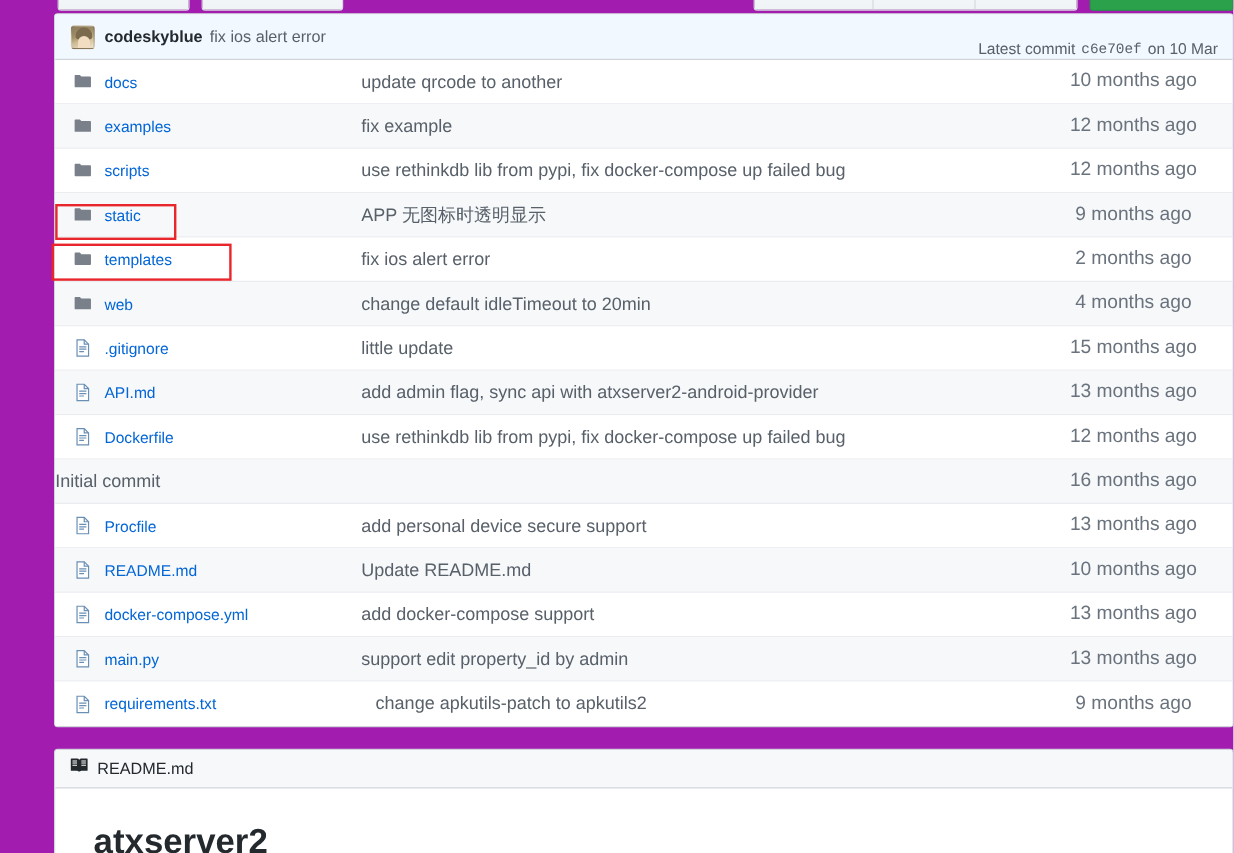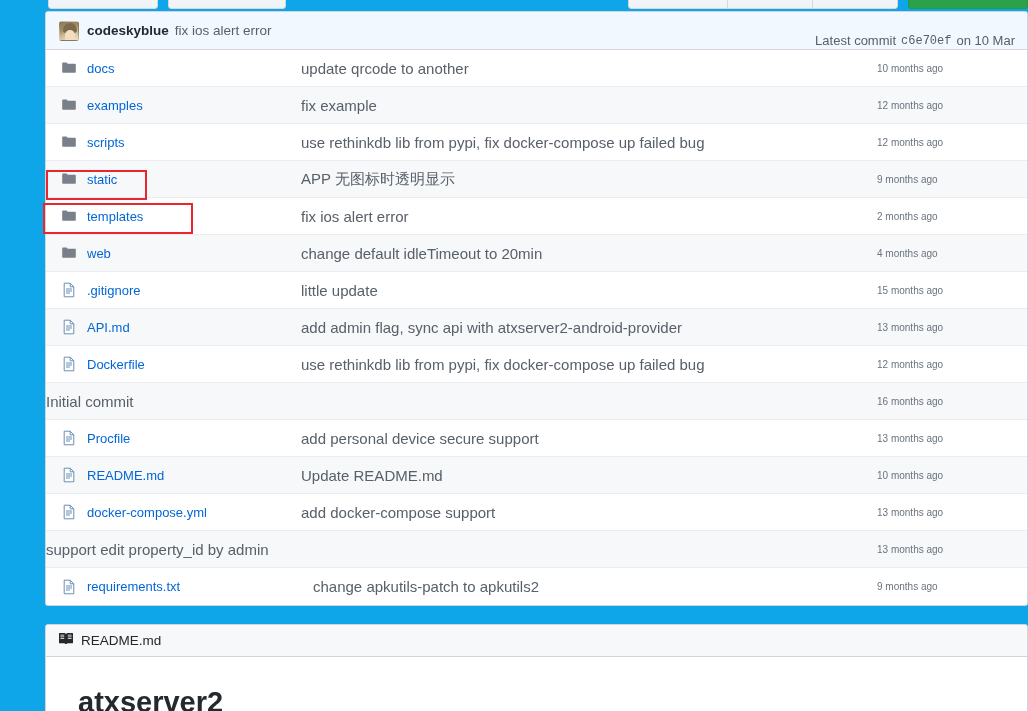--- a/index.html
+++ b/index.html
@@ -10,21 +10,21 @@
     height: 711px;
     overflow: hidden;
     font-family: "Liberation Sans", sans-serif;
     -webkit-font-smoothing: antialiased;
   }
 
   #page {
     position: relative;
     width: 1028px;
     height: 711px;
-    background: #0ea5e9;
+    background: #a21caf;
   }
 
   
   .toolbar-strip {
     position: absolute;
     left: 0;
     top: 0;
     width: 1028px;
     height: 11px;
     overflow: hidden;
@@ -177,22 +177,22 @@
     flex: 1 1 auto;
     font-size: 15px;
     color: #586069;
     white-space: nowrap;
     overflow: hidden;
     text-overflow: ellipsis;
     padding-right: 12px;
   }
   .cell-age {
     flex: 0 0 150px;
-    text-align: left;
-    font-size: 10px;
+    text-align: center;
+    font-size: 16px;
     color: #6a737d;
     padding-right: 15px;
     box-sizing: border-box;
     white-space: nowrap;
   }
 
   .ic {
     flex: 0 0 auto;
     width: 16px;
     height: 16px;
@@ -443,20 +443,30 @@
                 <path d="M9.2 1.2v3.6h3.6" fill="none" stroke="#6a8fb5" stroke-width="1"></path>
                 <path d="M5 7h6M5 9h6M5 11h4" stroke="#6a8fb5" stroke-width="1"></path>
               </svg>
             </span>
             <a class="name-link" href="#">docker-compose.yml</a>
           </div>
           <div class="cell-msg">add docker-compose support</div>
           <div class="cell-age">13 months ago</div>
         </div>
         <div class="row alt">
+          <div class="cell-name">
+            <span class="ic">
+              <svg width="16" height="16" viewBox="0 0 16 16">
+                <path d="M3.2 1.2h6l3.6 3.6v10H3.2z" fill="#ffffff" stroke="#6a8fb5" stroke-width="1"></path>
+                <path d="M9.2 1.2v3.6h3.6" fill="none" stroke="#6a8fb5" stroke-width="1"></path>
+                <path d="M5 7h6M5 9h6M5 11h4" stroke="#6a8fb5" stroke-width="1"></path>
+              </svg>
+            </span>
+            <a class="name-link" href="#">main.py</a>
+          </div>
           <div class="cell-msg">support edit property_id by admin</div>
           <div class="cell-age">13 months ago</div>
         </div>
         <div class="row">
           <div class="cell-name">
             <span class="ic">
               <svg width="16" height="16" viewBox="0 0 16 16">
                 <path d="M3.2 1.2h6l3.6 3.6v10H3.2z" fill="#ffffff" stroke="#6a8fb5" stroke-width="1"></path>
                 <path d="M9.2 1.2v3.6h3.6" fill="none" stroke="#6a8fb5" stroke-width="1"></path>
                 <path d="M5 7h6M5 9h6M5 11h4" stroke="#6a8fb5" stroke-width="1"></path>

